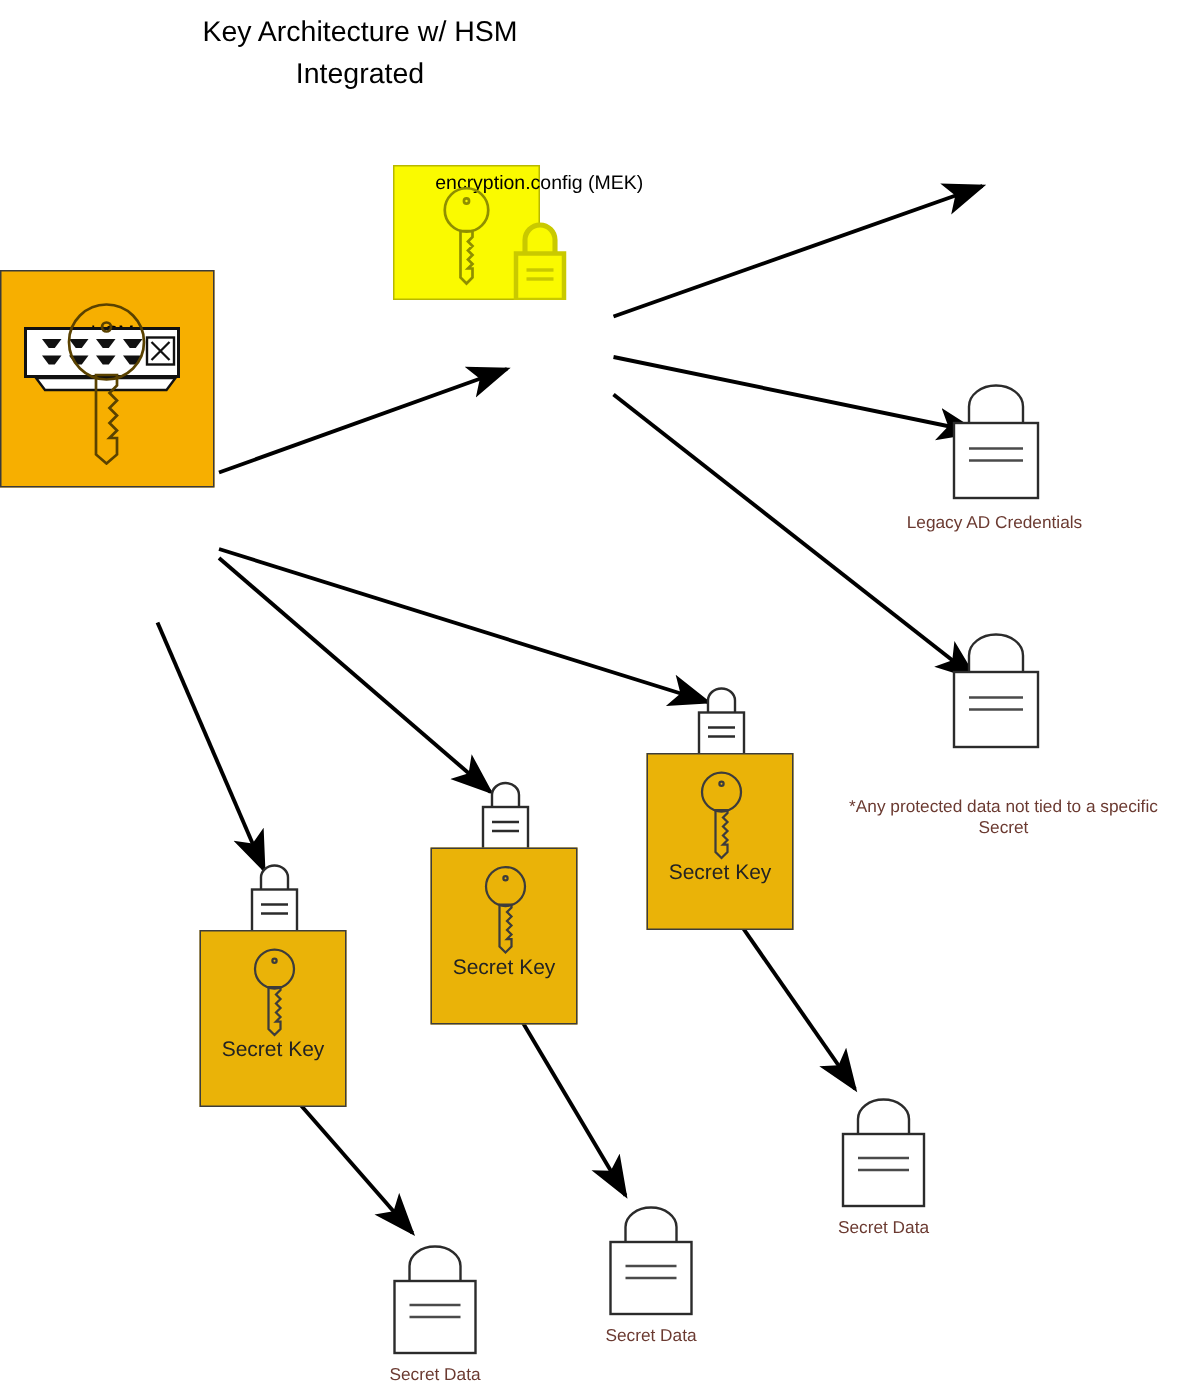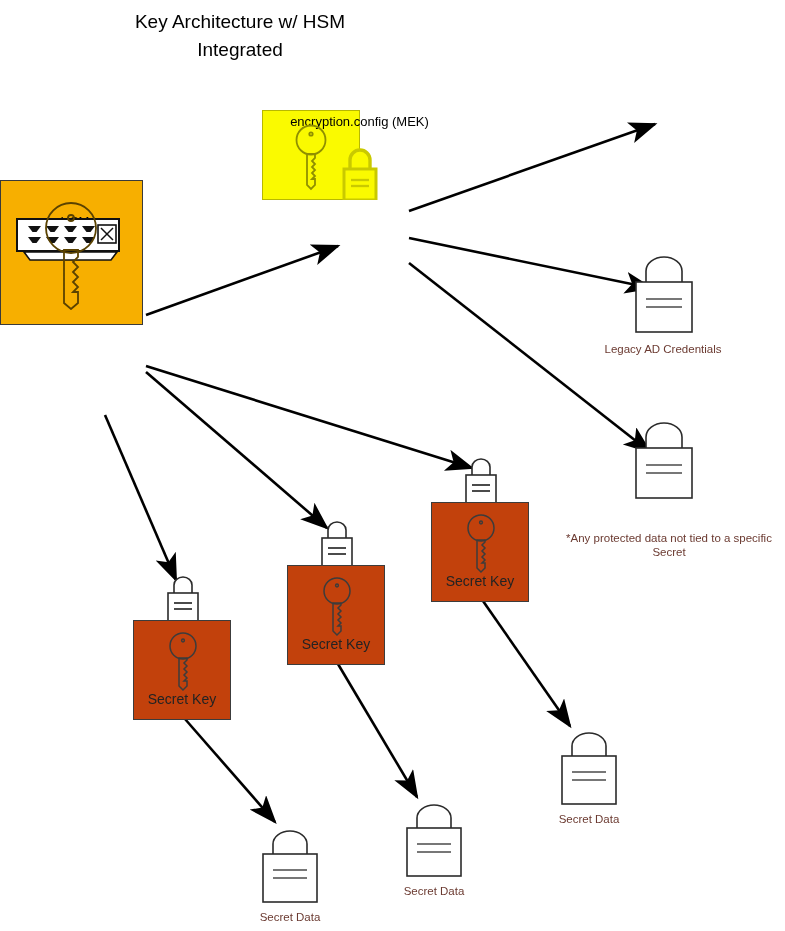--- a/index.html
+++ b/index.html
@@ -11,21 +11,21 @@
   .title{position:absolute;left:60px;top:8px;width:360px;text-align:center;
          font-size:19px;line-height:28px;color:#000;white-space:pre-line;}
   .caption{position:absolute;text-align:center;font-size:11.5px;color:#6b3a31;
            line-height:14px;}
   .cap-dark{color:#000000;font-size:13px;}
   .boxlabel{position:absolute;width:100%;text-align:center;font-size:14px;color:#232323;}
   .hsm-box{left:2px;top:269px;width:143px;height:145px;background:#F7AF00;
            border:1.3px solid #3a3a3a;box-sizing:border-box;}
   .mek-box{left:310px;top:195px;width:98px;height:90px;background:#FAFA00;
            border:1.6px solid #b8b800;box-sizing:border-box;}
-  .skey-box{width:98px;height:100px;background:#c2410c;border:1.2px solid #3c3c3c;
+  .skey-box{width:98px;height:118px;background:#eab308;border:1.2px solid #3c3c3c;
             box-sizing:border-box;position:absolute;}
   .svgwrap{position:absolute;left:0;top:0;}
 </style>
 </head>
 <body>
 
 <div id="stage">
 
   <div class="title">Key Architecture w/ HSM
 Integrated</div>

